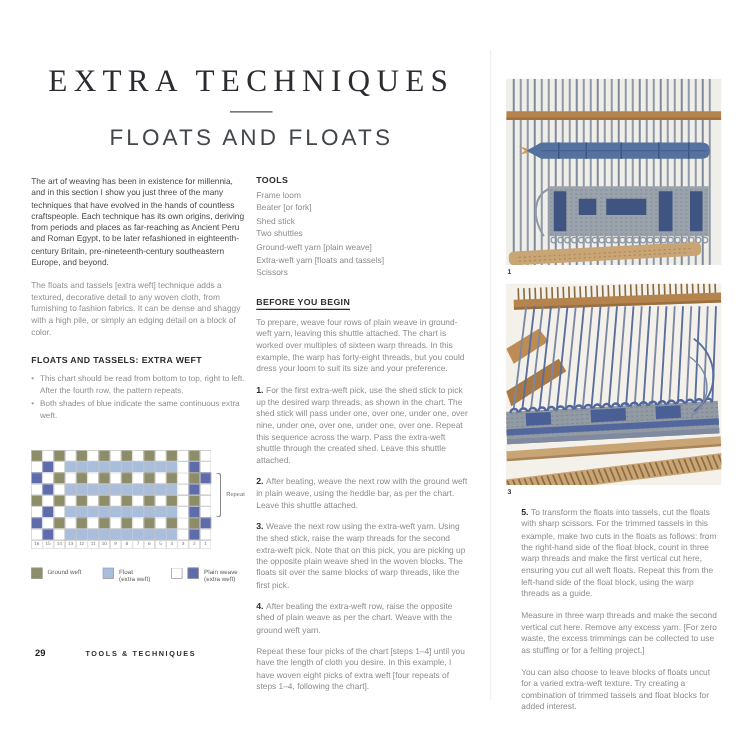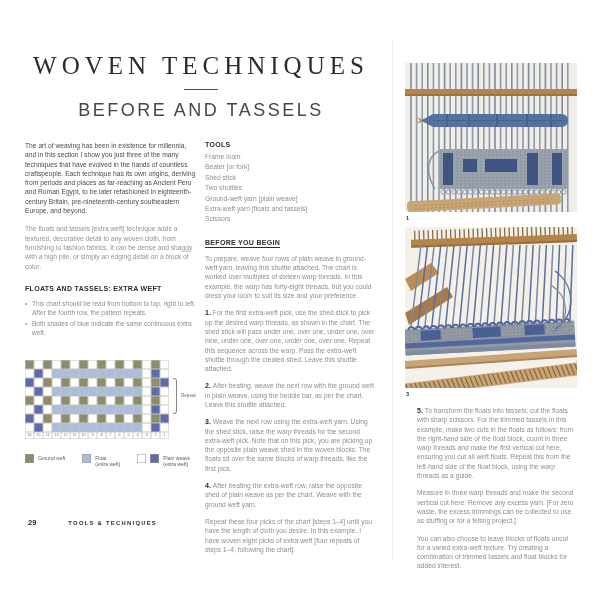--- a/index.html
+++ b/index.html
@@ -62,23 +62,23 @@
   .step5-block p { font-size:6.7px; line-height:9.3px; }
 </style>
 </head>
 <body>
 
 <div class="spread">
   <div class="gutter"></div>
 
   <div class="page-left">
     <div class="pl-header">
-      <div class="title">WOVEN TECHNIQUES</div>
+      <div class="title">EXTRA TECHNIQUES</div>
       <div class="divider"></div>
-      <div class="subtitle">BEFORE AND TASSELS</div>
+      <div class="subtitle">FLOATS AND FLOATS</div>
     </div>
 
     <div class="cols">
 
       <div class="col-a">
         <p class="dark-text">The art of weaving has been in existence for millennia, and in this section I show you just three of the many techniques that have evolved in the hands of countless craftspeople. Each technique has its own origins, deriving from periods and places as far-reaching as Ancient Peru and Roman Egypt, to be later refashioned in eighteenth-century Britain, pre-nineteenth-century southeastern Europe, and beyond.</p>
         <p class="muted">The floats and tassels [extra weft] technique adds a textured, decorative detail to any woven cloth, from furnishing to fashion fabrics. It can be dense and shaggy with a high pile, or simply an edging detail on a block of color.</p>
         <h3 class="sec">FLOATS AND TASSELS: EXTRA WEFT</h3>
         <ul class="bullets">
           <li>This chart should be read from bottom to top, right to left. After the fourth row, the pattern repeats.</li>

